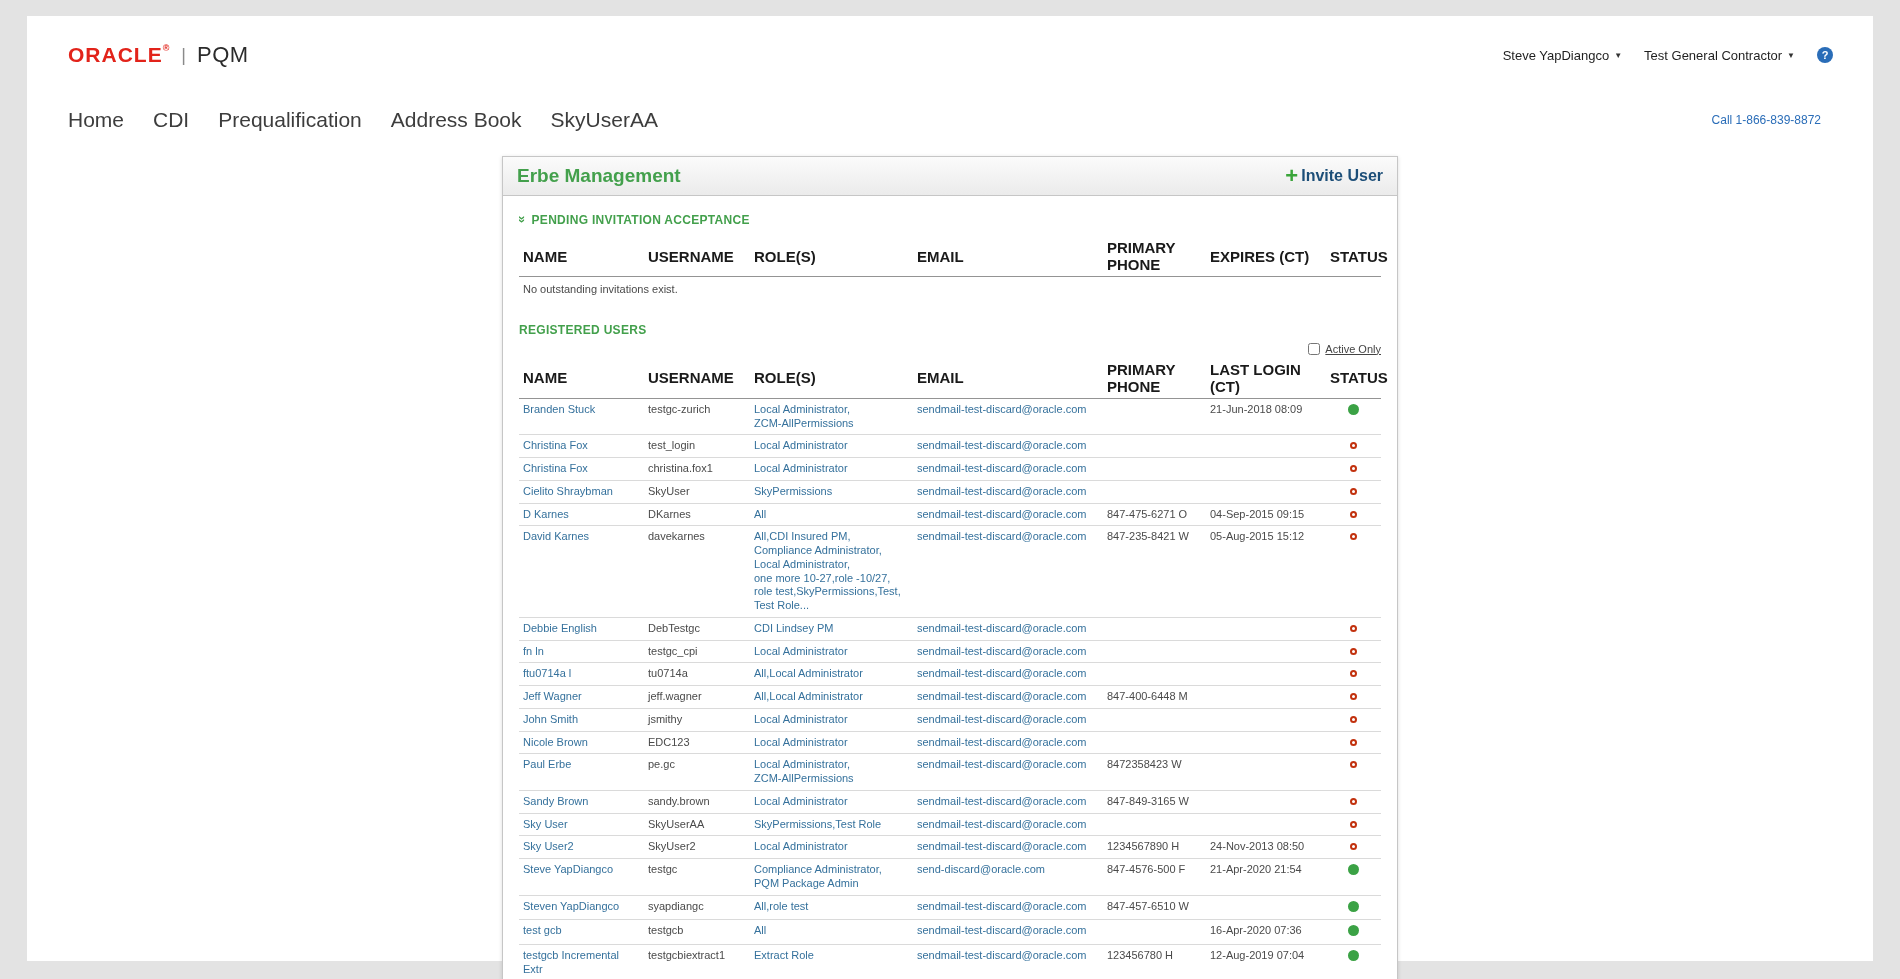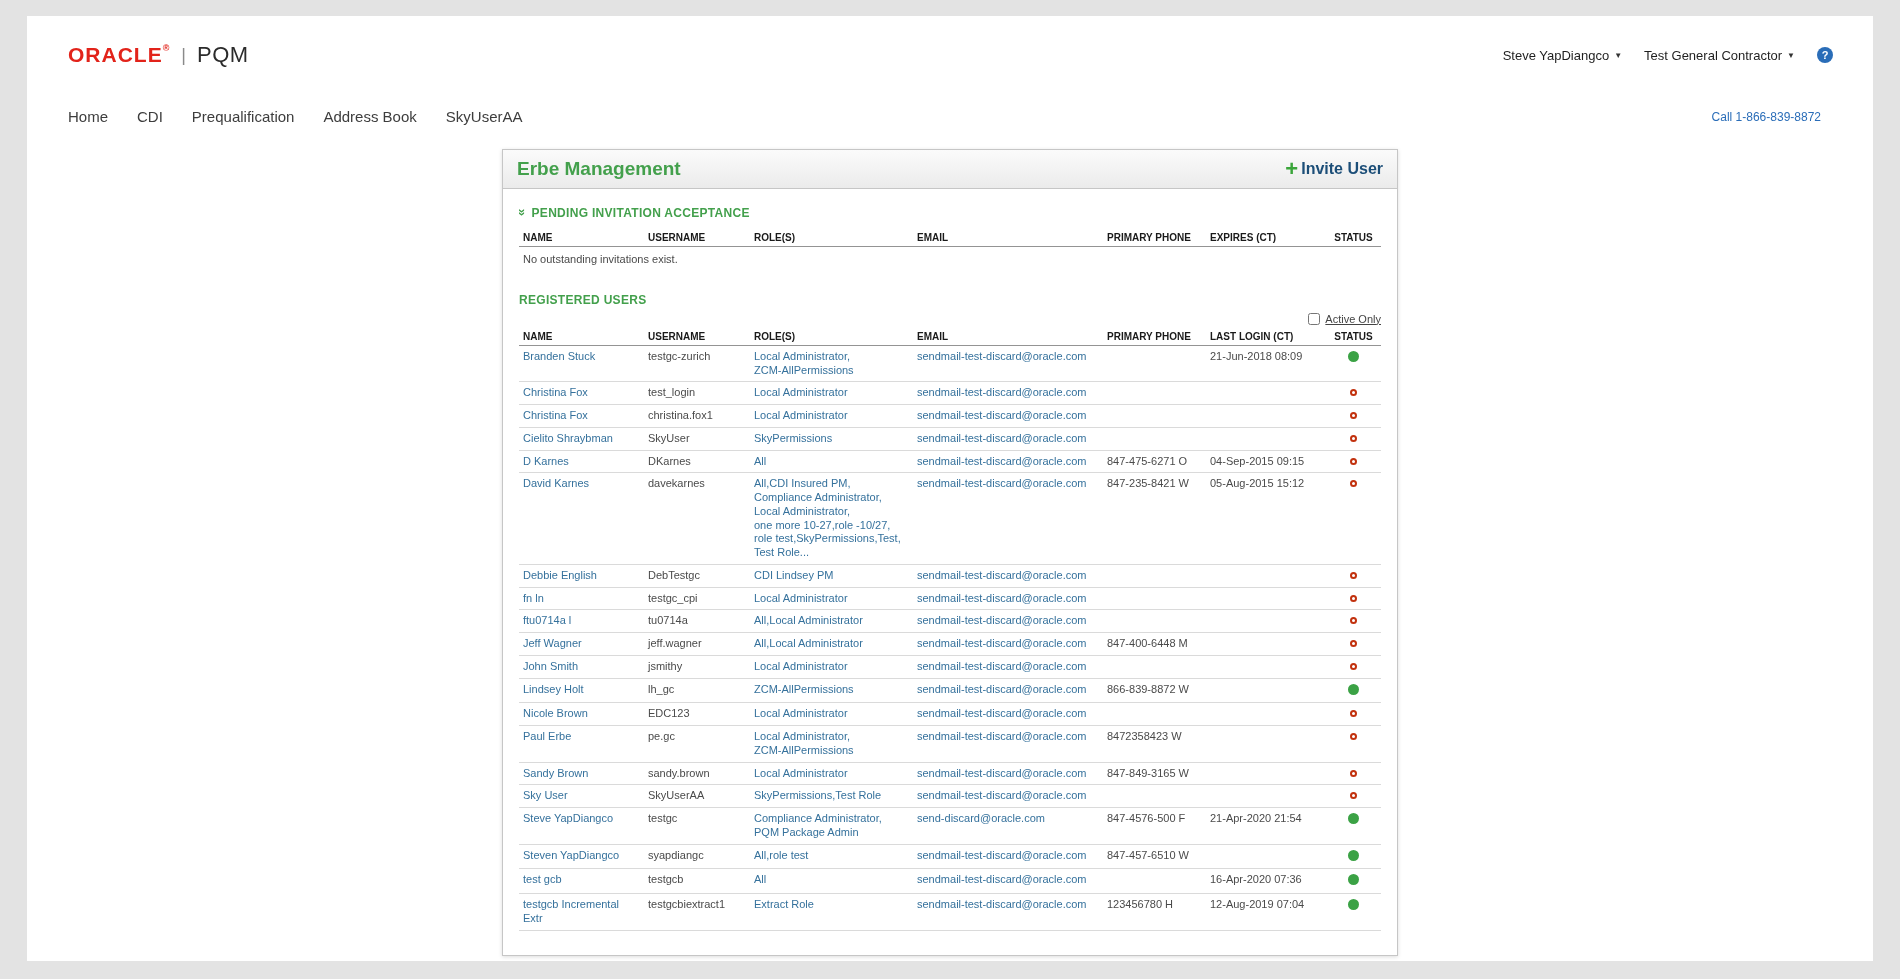--- a/index.html
+++ b/index.html
@@ -28,21 +28,21 @@
   .menu-caret { font-size: 8px; margin-left: 5px; color: #333; }
   .help-badge {
     width: 16px; height: 16px; border-radius: 50%;
     background: #2a6db8; color: #fff; font-size: 11px; font-weight: bold;
     text-align: center; line-height: 16px; display: inline-block; cursor: pointer;
   }
   .header-rule { height: 5px; background: #1d3a60; margin: 8px 29px 0; }
 
   
   .nav-bar { display: flex; align-items: center; padding: 22px 52px 14px 41px; }
-  .nav-items { display: flex; gap: 29px; font-size: 15px; color: #3d3d3d; }
+  .nav-items { display: flex; gap: 29px; font-size: 21px; color: #3d3d3d; }
   .nav-item { cursor: pointer; }
   .nav-call { margin-left: auto; color: #2a6db8; font-size: 12px; cursor: pointer; }
 
   
   .content { flex: 1; }
   .panel {
     width: 896px; margin: 10px auto 0;
     border: 1px solid #c6c6c6; background: #fff;
     box-shadow: 0 1px 4px rgba(0,0,0,0.14);
   }
@@ -61,21 +61,21 @@
   .section-title { color: #43a04c; font-size: 12px; font-weight: bold; letter-spacing: 0.3px; }
   .pending-title { margin: 6px 0 8px; display: flex; align-items: center; gap: 5px; cursor: pointer; }
   .collapse-icon { display: inline-block; transform: rotate(90deg); font-size: 13px; color: #43a04c; }
   .registered-title { margin: 18px 0 0; }
   .active-only { display: flex; justify-content: flex-end; align-items: center; gap: 5px; margin: 6px 0 2px; font-size: 11px; color: #444; text-decoration: underline; }
   .active-only input { width: 12px; height: 12px; cursor: pointer; }
 
   
   table.users { width: 100%; border-collapse: collapse; table-layout: fixed; }
   .users th {
-    text-align: left; font-size: 10px; color: #1a1a1a; font-weight: bold;
+    text-align: left; font-size: 15px; color: #1a1a1a; font-weight: bold;
     padding: 4px 4px 3px; border-bottom: 1px solid #949494;
   }
   .users td { font-size: 11px; padding: 4px 4px; border-bottom: 1px solid #dadada; vertical-align: top; line-height: 1.25; }
   .c-name  { color: #35719c; cursor: pointer; }
   .c-user  { color: #4a4a4a; }
   .c-roles { color: #35719c; white-space: pre-line; }
   .c-email { color: #35719c; }
   .c-phone, .c-login { color: #4a4a4a; }
   .c-status, th.th-status { text-align: center; }
   .status-dot { display: inline-block; border-radius: 50%; margin-top: 1px; }
@@ -322,31 +322,20 @@
     <td class="c-user">jsmithy</td>
     <td class="c-roles">Local Administrator</td>
     <td class="c-email">sendmail-test-discard@oracle.com</td>
     <td class="c-phone"></td>
     <td class="c-login"></td>
     <td class="c-status">
       <span class="status-dot inactive"></span>
     </td>
   </tr>
               <tr class="user-row">
-    <td class="c-name">Lindsey Holt</td>
-    <td class="c-user">lh_gc</td>
-    <td class="c-roles">ZCM-AllPermissions</td>
-    <td class="c-email">sendmail-test-discard@oracle.com</td>
-    <td class="c-phone">866-839-8872 W</td>
-    <td class="c-login"></td>
-    <td class="c-status">
-      <span class="status-dot active"></span>
-    </td>
-  </tr>
-              <tr class="user-row">
     <td class="c-name">Nicole Brown</td>
     <td class="c-user">EDC123</td>
     <td class="c-roles">Local Administrator</td>
     <td class="c-email">sendmail-test-discard@oracle.com</td>
     <td class="c-phone"></td>
     <td class="c-login"></td>
     <td class="c-status">
       <span class="status-dot inactive"></span>
     </td>
   </tr>
@@ -373,20 +362,31 @@
       <span class="status-dot inactive"></span>
     </td>
   </tr>
               <tr class="user-row">
     <td class="c-name">Sky User</td>
     <td class="c-user">SkyUserAA</td>
     <td class="c-roles">SkyPermissions,Test Role</td>
     <td class="c-email">sendmail-test-discard@oracle.com</td>
     <td class="c-phone"></td>
     <td class="c-login"></td>
+    <td class="c-status">
+      <span class="status-dot inactive"></span>
+    </td>
+  </tr>
+              <tr class="user-row">
+    <td class="c-name">Sky User2</td>
+    <td class="c-user">SkyUser2</td>
+    <td class="c-roles">Local Administrator</td>
+    <td class="c-email">sendmail-test-discard@oracle.com</td>
+    <td class="c-phone">1234567890 H</td>
+    <td class="c-login">24-Nov-2013 08:50</td>
     <td class="c-status">
       <span class="status-dot inactive"></span>
     </td>
   </tr>
               <tr class="user-row">
     <td class="c-name">Steve YapDiangco</td>
     <td class="c-user">testgc</td>
     <td class="c-roles">Compliance Administrator,
 PQM Package Admin</td>
     <td class="c-email">send-discard@oracle.com</td>

